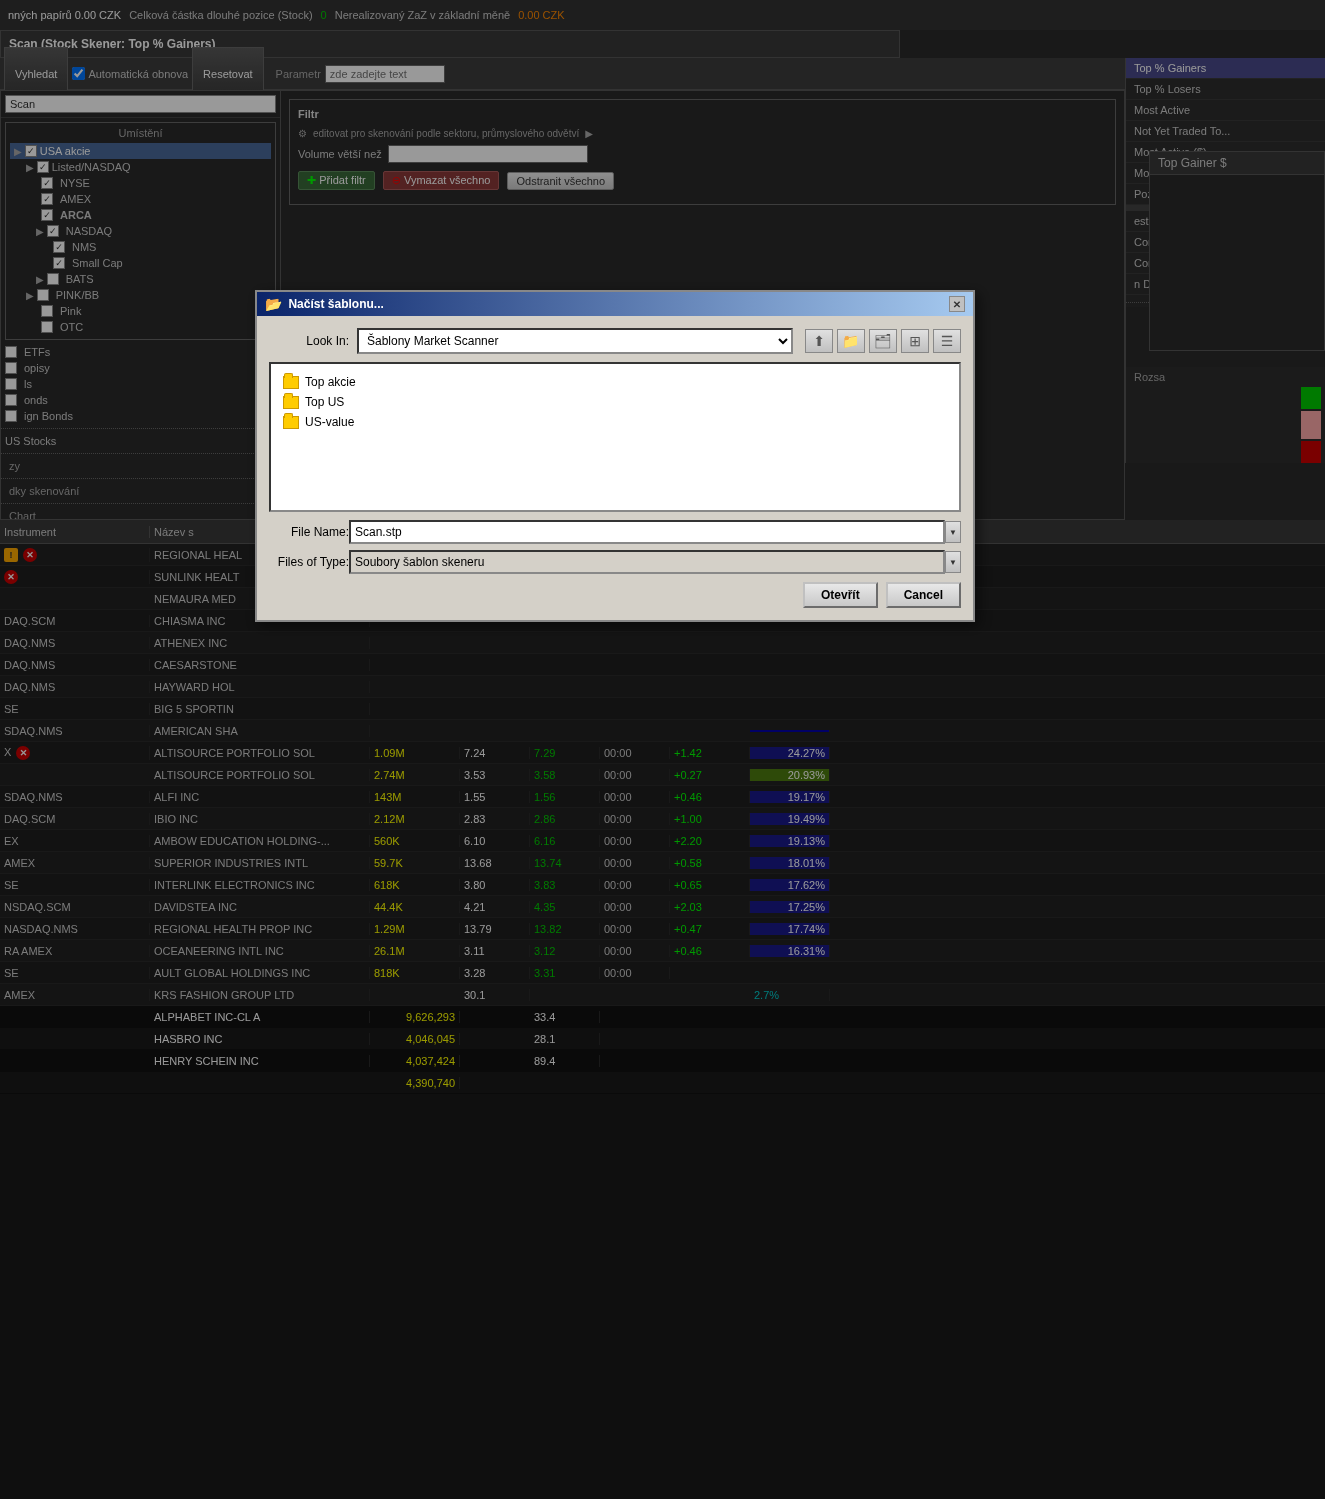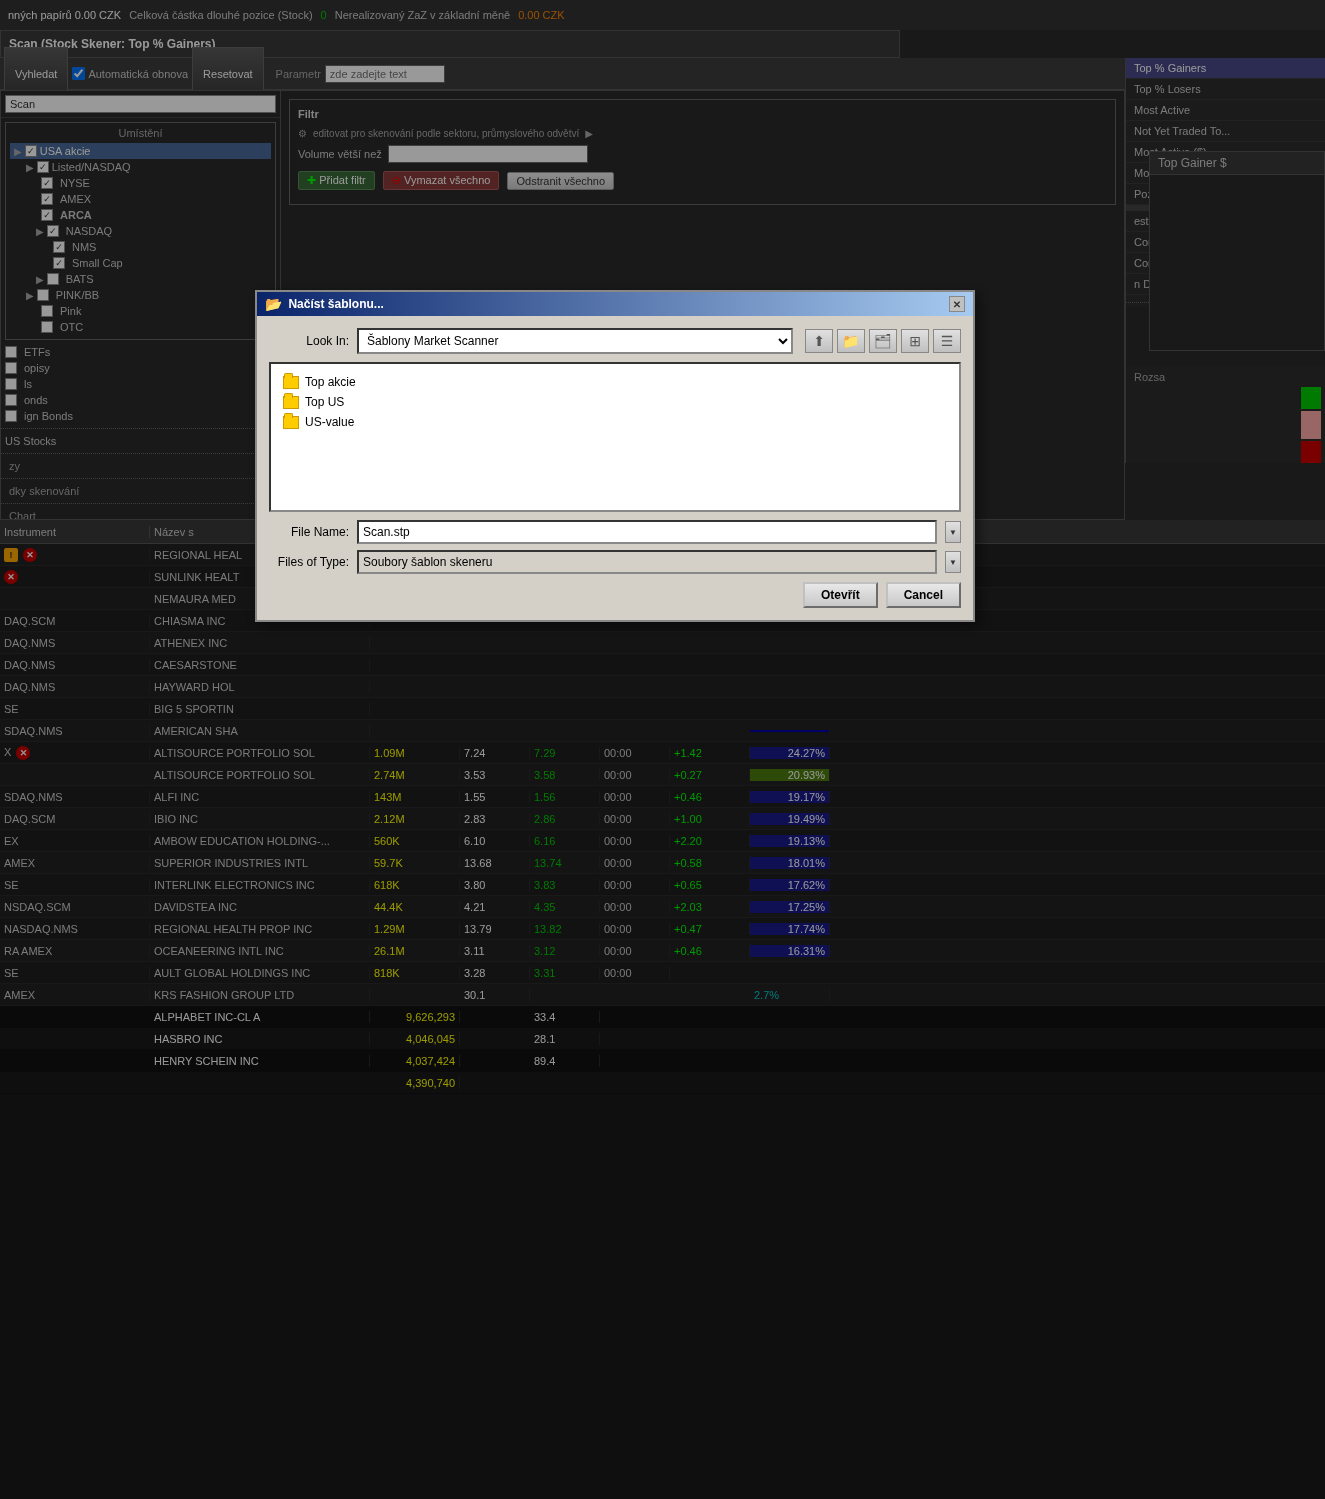--- a/index.html
+++ b/index.html
@@ -385,21 +385,20 @@
       width: 7px; height: 4px;
       background: #ffcc00;
       border: 1px solid #cc9900;
       border-bottom: none;
       border-radius: 2px 2px 0 0;
     }
 
     .modal-input-row {
       display: flex;
       align-items: center;
-      gap: 8px;
       margin-bottom: 6px;
     }
 
     .modal-text-input {
       flex: 1;
       background: #fff;
       border: 2px inset #888;
       color: #000;
       padding: 3px 4px;
       font-size: 12px;

